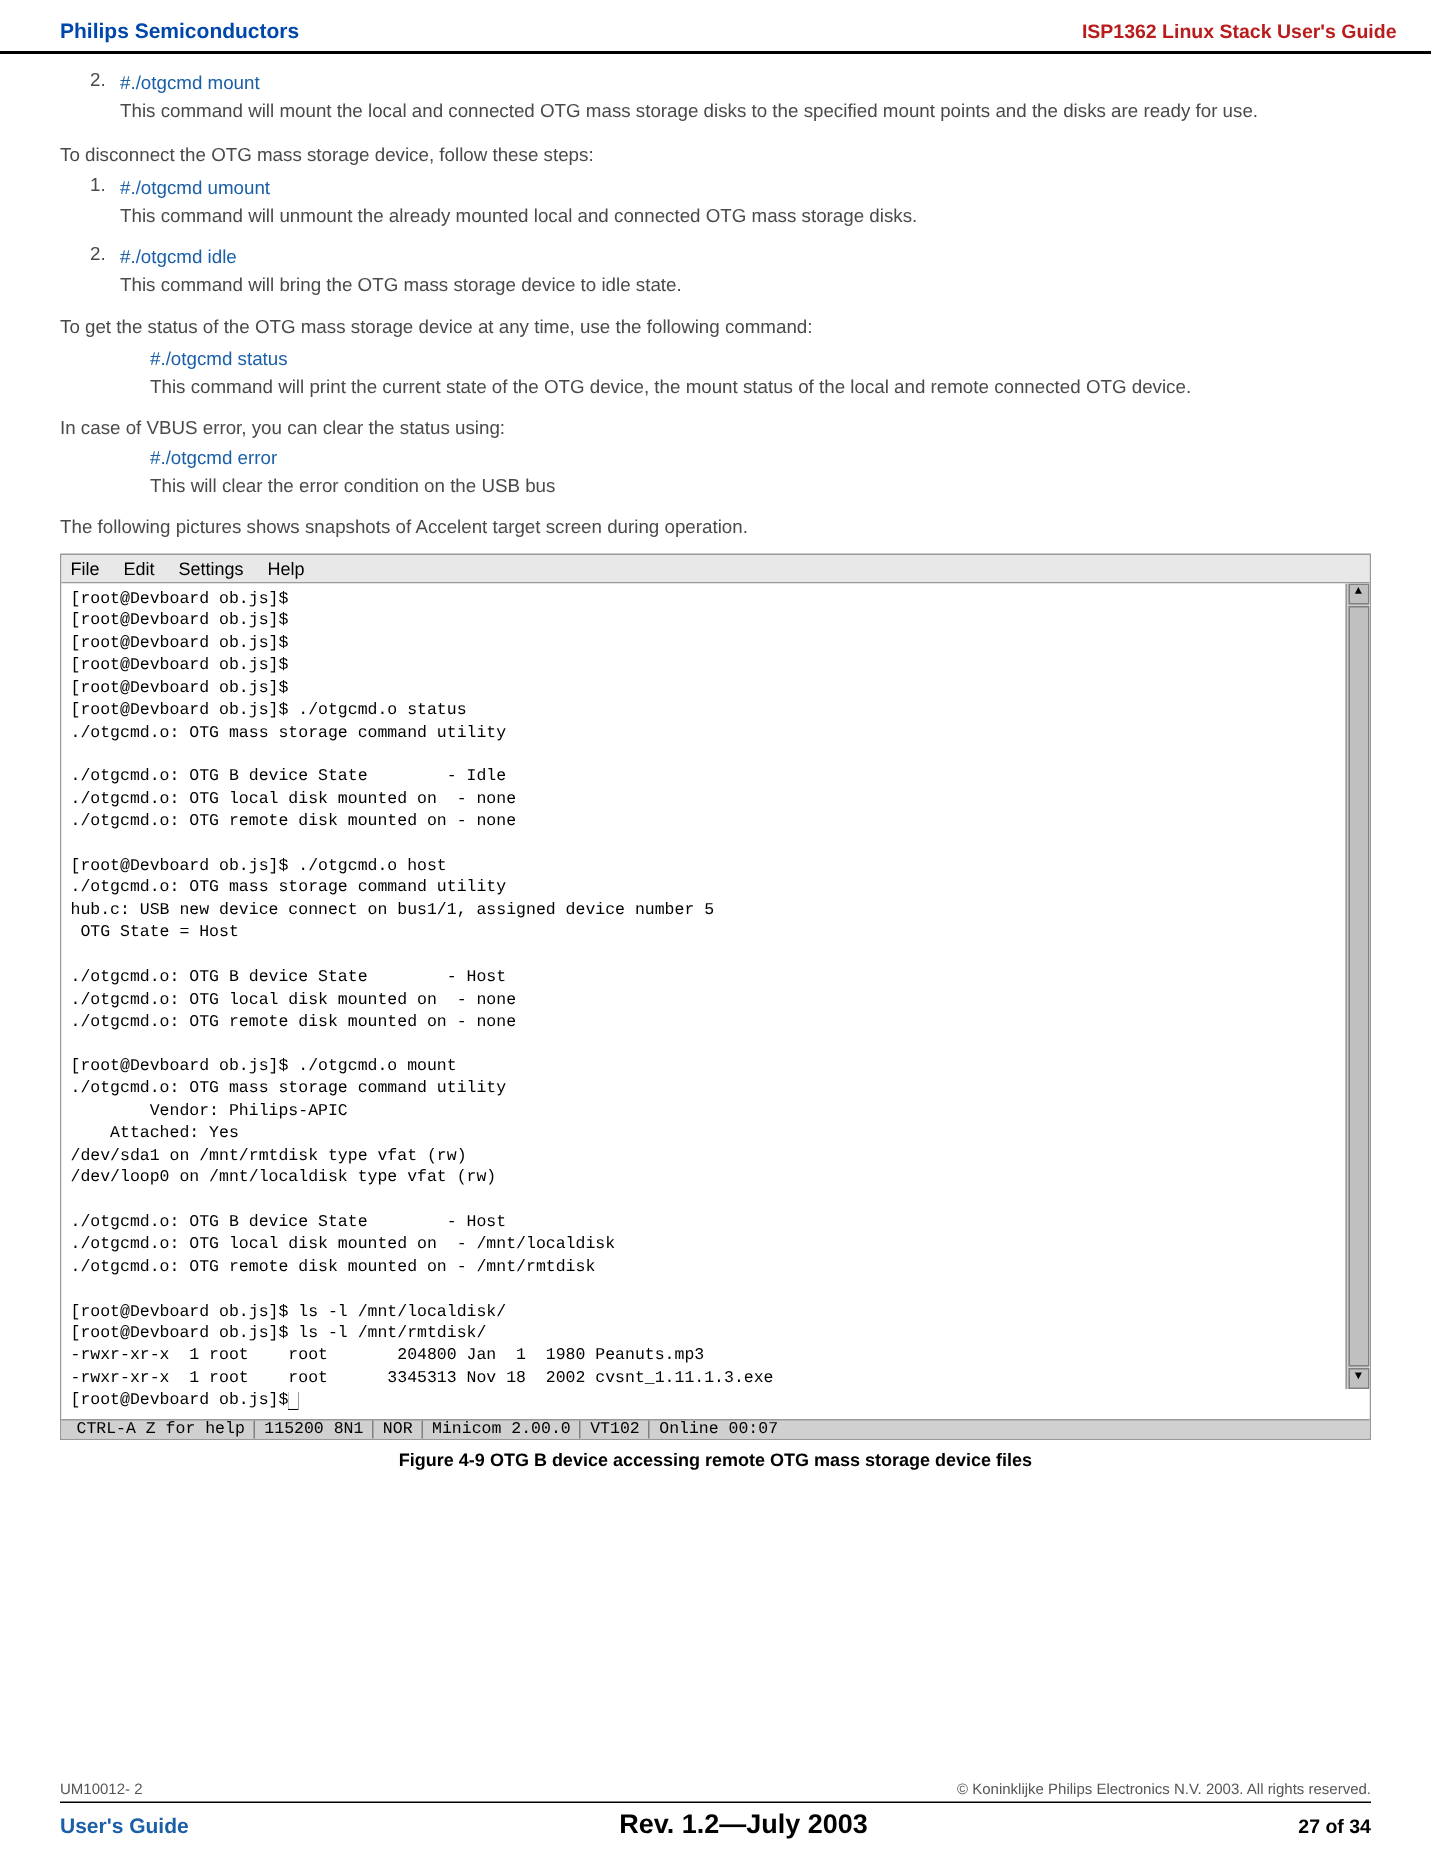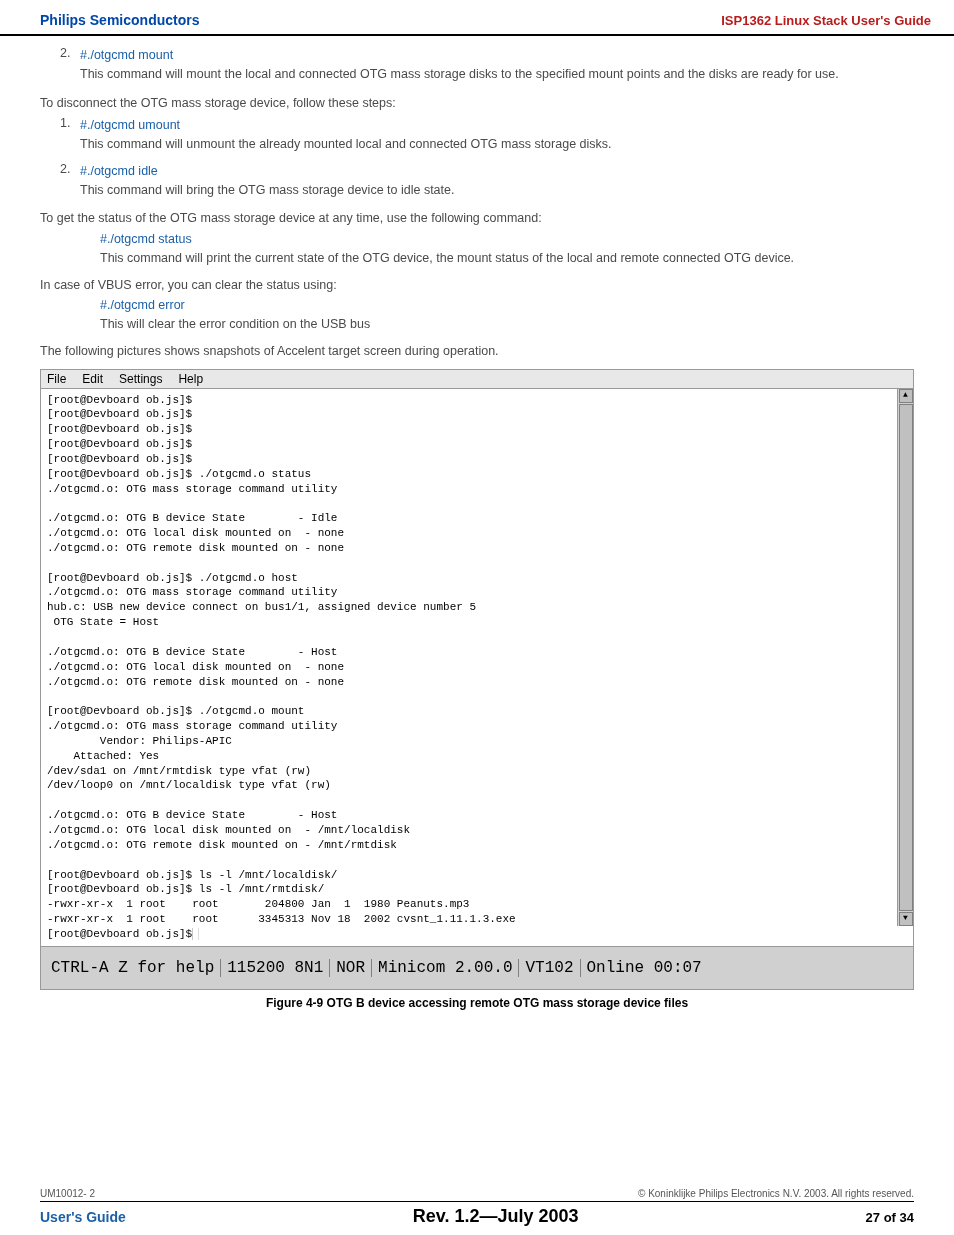--- a/index.html
+++ b/index.html
@@ -125,22 +125,22 @@
     .scroll-thumb {
       flex: 1;
       width: 14px;
       background: #c0c0c0;
       border: 1px solid #808080;
       margin: 1px 0;
     }
     .terminal-statusbar {
       background: #d0d0d0;
       border-top: 1px solid #999;
-      padding: 12px 4px;
-      font-size: 16px;
+      padding: 0 4px;
+      font-size: 11px;
       display: flex;
       gap: 0;
     }
     .status-seg {
       border-right: 1px solid #808080;
       padding: 0 6px;
     }
     .status-seg:last-child {
       border-right: none;
       text-align: center;

